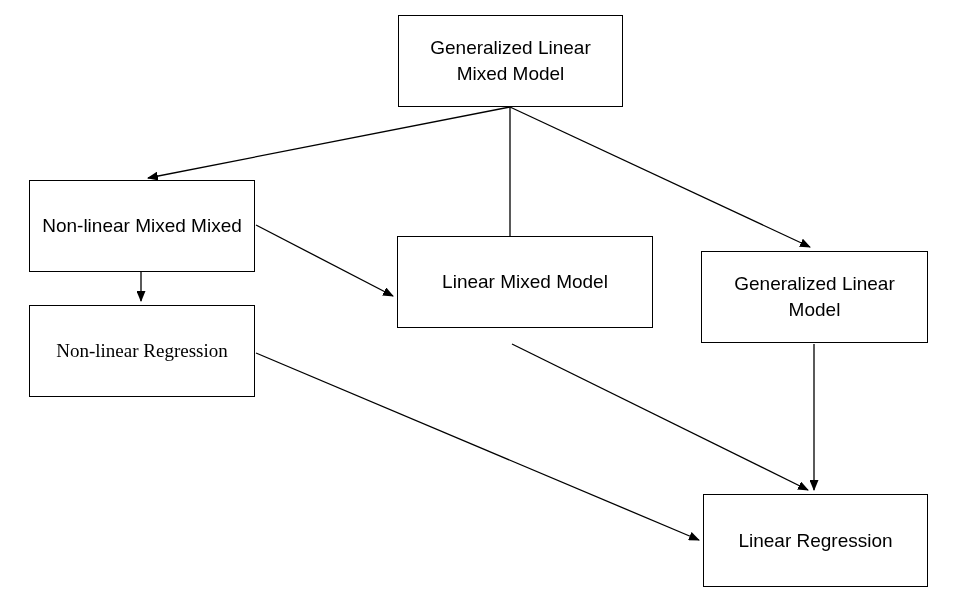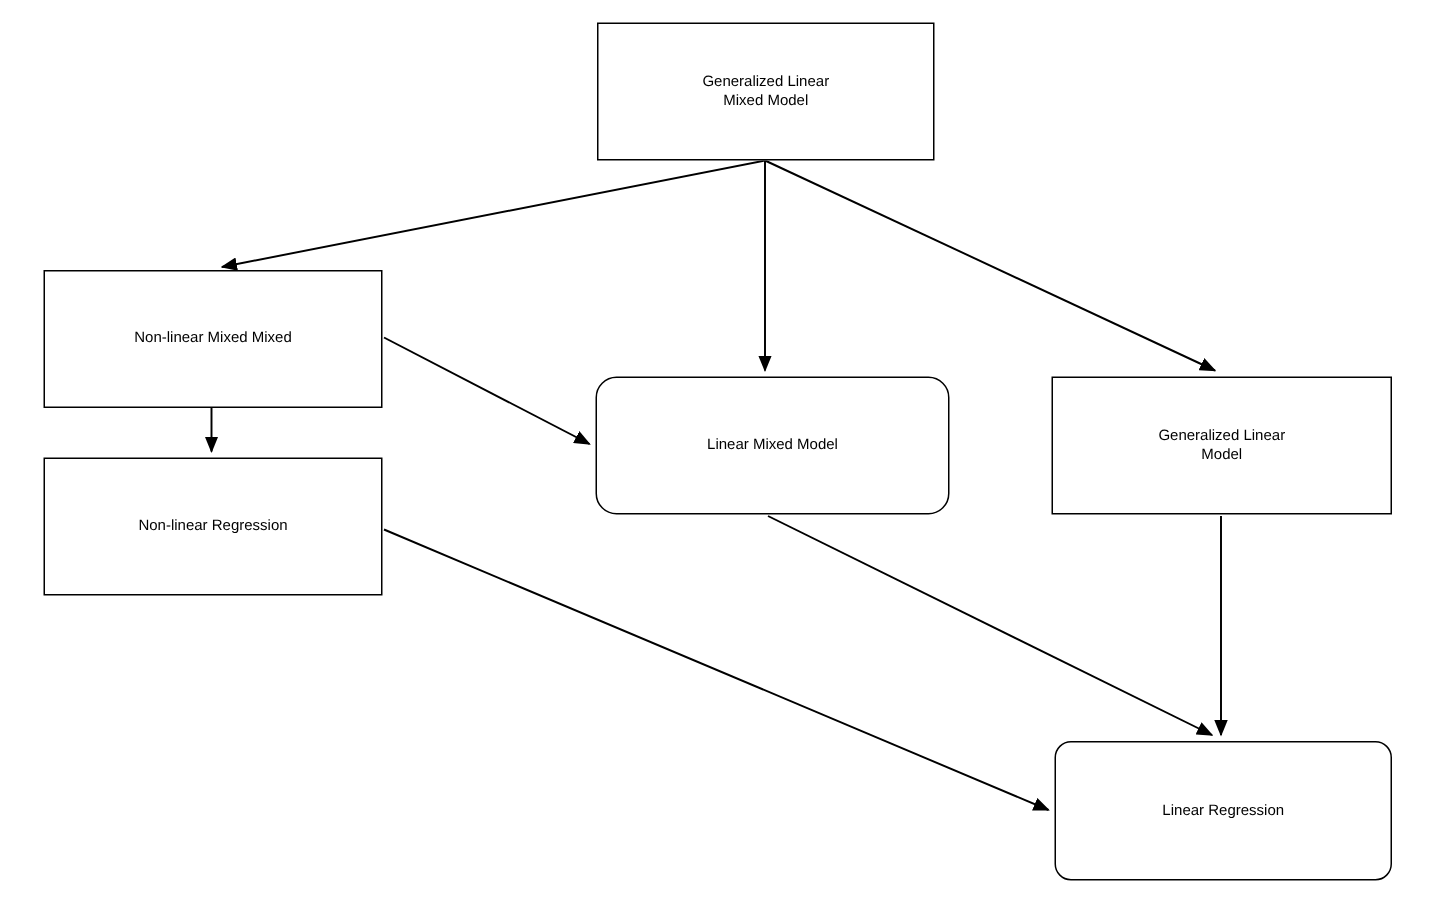--- a/index.html
+++ b/index.html
@@ -25,21 +25,21 @@
   .node {
     position: absolute;
     box-sizing: border-box;
     border: 1.5px solid #000000;
     background: #ffffff;
     display: flex;
     align-items: center;
     justify-content: center;
   }
   .node-label {
-    font-size: 10px;
+    font-size: 19px;
     line-height: 1.35;
     color: #000000;
     text-align: center;
     white-space: pre-line;
   }
 </style>
 </head>
 <body>
 
 <div class="canvas">
@@ -61,27 +61,27 @@
       </g>
   </svg>
   <div id="nodes-layer">
       <div class="node" style="left: 398px; top: 15px; width: 225px; height: 92px; border-color: rgb(0, 0, 0); background: rgb(255, 255, 255);">
         <span class="node-label" style="color: rgb(0, 0, 0);">Generalized Linear
 Mixed Model</span>
       </div>
       <div class="node" style="left: 29px; top: 180px; width: 226px; height: 92px; border-color: rgb(0, 0, 0); background: rgb(255, 255, 255);">
         <span class="node-label" style="color: rgb(0, 0, 0);">Non-linear Mixed Mixed</span>
       </div>
-      <div class="node" style="left: 29px; top: 305px; width: 226px; height: 92px; border-color: rgb(0, 0, 0); background: rgb(255, 255, 255);">
+      <div class="node" style="left: 29px; top: 305px; width: 226px; height: 92px; border-color: rgb(0, 0, 0); background: rgb(255, 255, 255); font-family: Liberation Serif, serif;">
         <span class="node-label" style="color: rgb(0, 0, 0);">Non-linear Regression</span>
       </div>
-      <div class="node" style="left: 397px; top: 251px; width: 236px; height: 92px; border-color: rgb(0, 0, 0); background: rgb(255, 255, 255); border-radius: 14px;">
+      <div class="node" style="left: 397px; top: 236px; width: 256px; height: 92px; border-color: rgb(0, 0, 0); background: rgb(255, 255, 255);">
         <span class="node-label" style="color: rgb(0, 0, 0);">Linear Mixed Model</span>
       </div>
       <div class="node" style="left: 701px; top: 251px; width: 227px; height: 92px; border-color: rgb(0, 0, 0); background: rgb(255, 255, 255);">
         <span class="node-label" style="color: rgb(0, 0, 0);">Generalized Linear
 Model</span>
       </div>
-      <div class="node" style="left: 703px; top: 494px; width: 225px; height: 93px; border-color: rgb(0, 0, 0); background: rgb(255, 255, 255); border-radius: 11px;">
+      <div class="node" style="left: 703px; top: 494px; width: 225px; height: 93px; border-color: rgb(0, 0, 0); background: rgb(255, 255, 255);">
         <span class="node-label" style="color: rgb(0, 0, 0);">Linear Regression</span>
       </div>
     </div>
 </div>
 
 </body></html>

